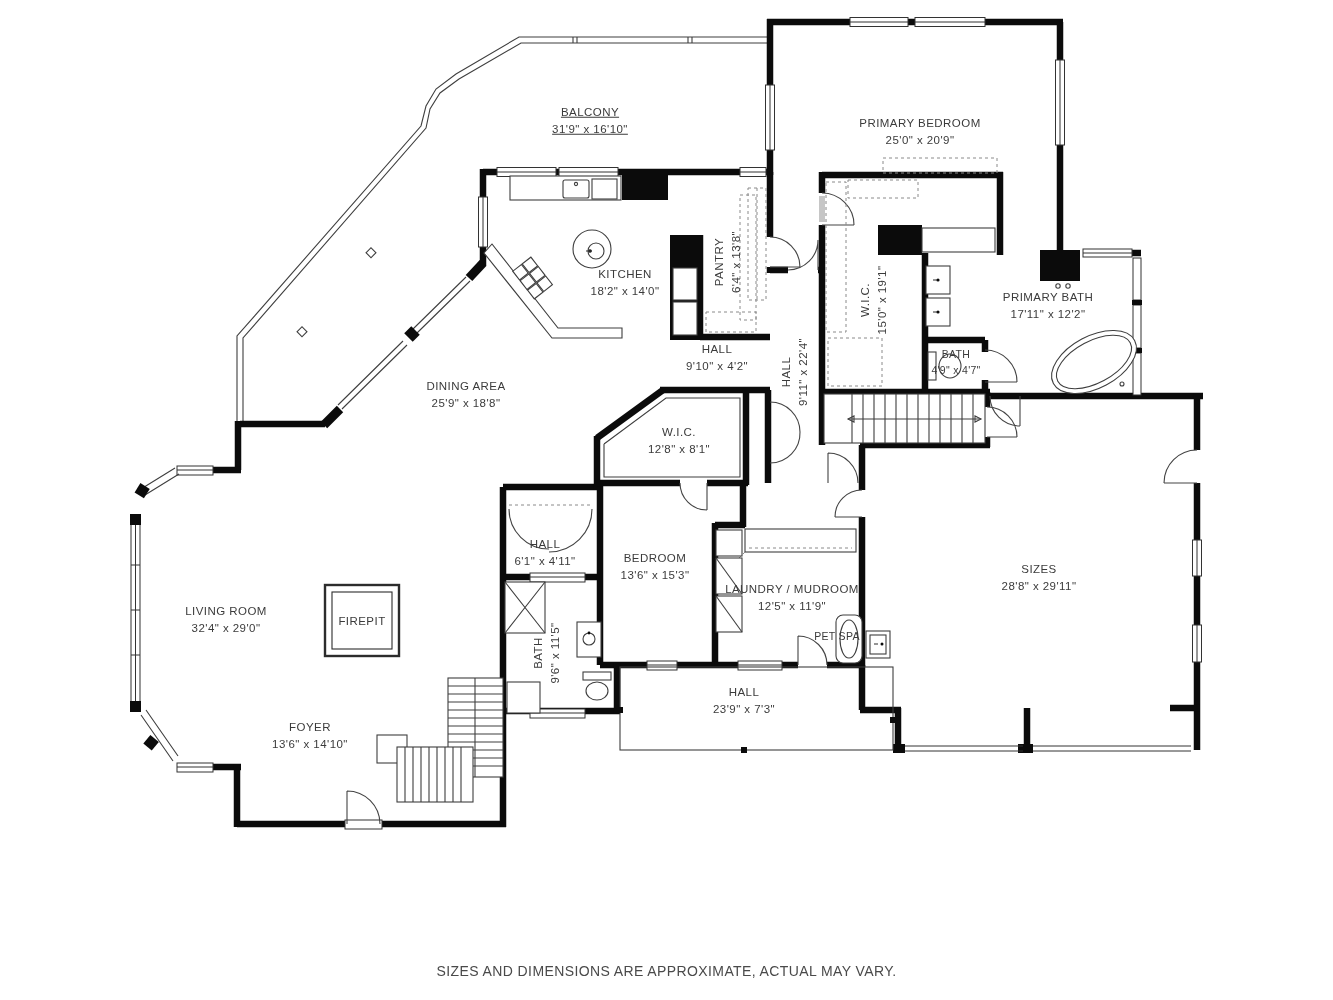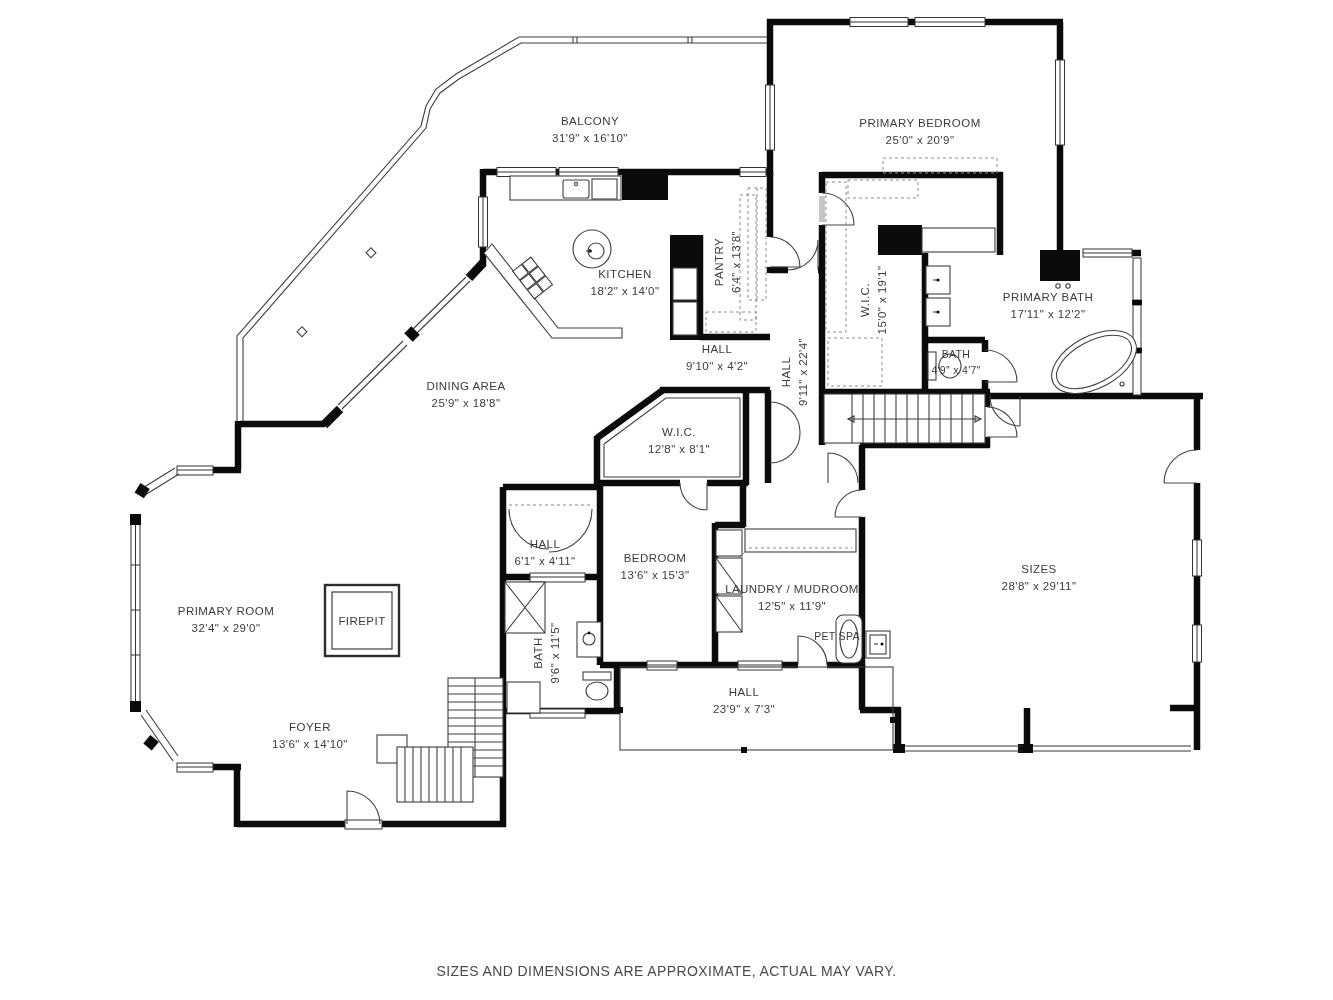--- a/index.html
+++ b/index.html
@@ -287,21 +287,21 @@
     <rect class="blk" x="890" y="717" width="6" height="6"></rect>
   </g>
 
   <g>
     <rect x="325" y="585" width="74" height="71" fill="#fff" stroke="#2c2c2c" stroke-width="2.4"></rect>
     <rect x="332" y="592" width="60" height="57" fill="none" stroke="#2c2c2c" stroke-width="1.1"></rect>
   </g>
 </svg>
 
   <div id="labels">
-      <div class="lbl" style="left: 590px; top: 130px;">
+      <div class="lbl" style="left: 590px; top: 121px; text-decoration: underline;">
         <div>BALCONY</div>
         <div>31'9" x 16'10"</div>
       </div>
       <div class="lbl" style="left: 920px; top: 104px; margin-top: 28px;">
         <div>PRIMARY BEDROOM</div>
         <div>25'0" x 20'9"</div>
       </div>
       <div class="lbl" style="left: 625px; top: 283px;">
         <div>KITCHEN</div>
         <div>18'2" x 14'0"</div>
@@ -336,21 +336,21 @@
       </div>
       <div class="lbl" style="left: 679px; top: 441px;">
         <div>W.I.C.</div>
         <div>12'8" x 8'1"</div>
       </div>
       <div class="lbl" style="left: 545px; top: 553px;">
         <div>HALL</div>
         <div>6'1" x 4'11"</div>
       </div>
       <div class="lbl" style="left: 226px; top: 620px;">
-        <div>PRIMARY ROOM</div>
+        <div>LIVING ROOM</div>
         <div>32'4" x 29'0"</div>
       </div>
       <div class="lbl" style="left: 362px; top: 622px;">
         <div>FIREPIT</div>
       </div>
       <div class="lbl" style="left: 655px; top: 567px;">
         <div>BEDROOM</div>
         <div>13'6" x 15'3"</div>
       </div>
       <div class="lbl" style="left: 792px; top: 598px; text-align: center;">

